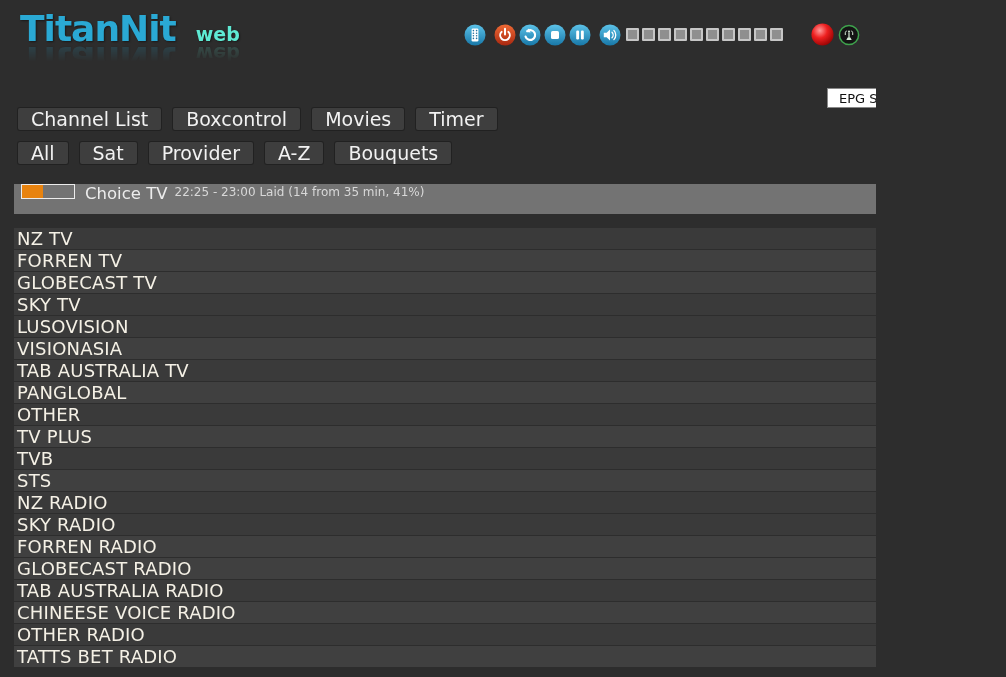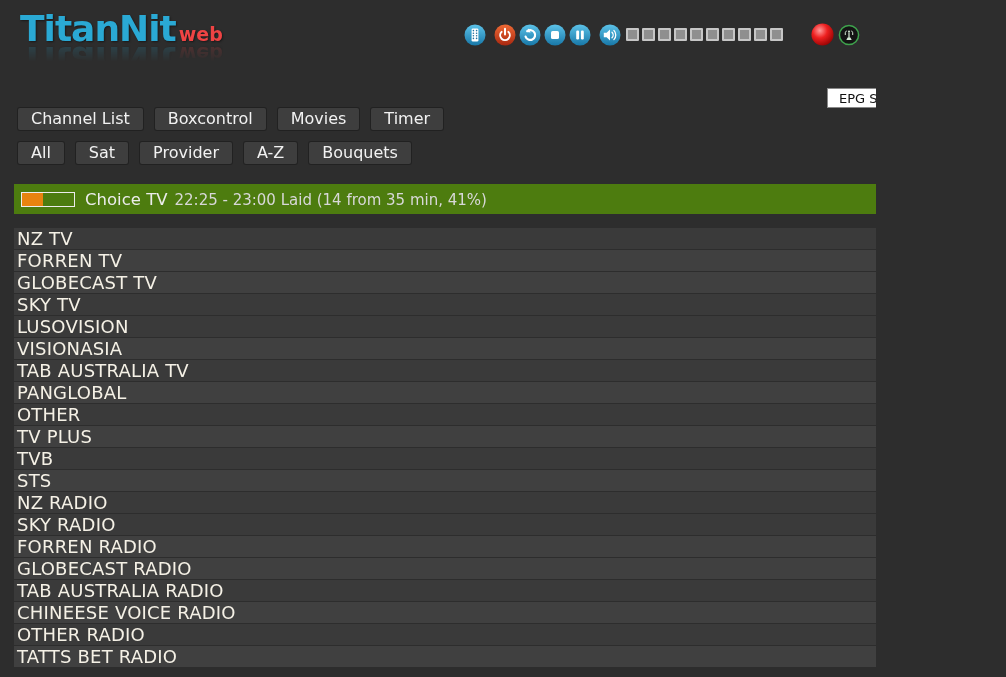--- a/index.html
+++ b/index.html
@@ -3,48 +3,48 @@
 <meta charset="utf-8">
 <style>
   html,body{margin:0;padding:0;background:#2d2d2d;}
   body{font-family:"DejaVu Sans","Liberation Sans",sans-serif;}
   #stage{position:relative;width:876px;height:677px;background:#2d2d2d;overflow:hidden;}
 
   
   .logo{position:absolute;left:20px;top:8px;}
   .logo-line{display:flex;align-items:baseline;white-space:nowrap;}
   .logo-main{font-size:36px;font-weight:bold;color:#2aa9d4;letter-spacing:-1px;text-shadow:1px 1px 2px rgba(0,0,0,.45);}
-  .logo-sub{font-size:19px;font-weight:bold;color:#ef4444;margin-left:3px;text-shadow:1px 1px 2px rgba(0,0,0,.45);}
+  .logo-sub{font-size:19px;font-weight:bold;color:#5eead4;margin-left:20px;text-shadow:1px 1px 2px rgba(0,0,0,.45);}
   .logo-reflect{transform:scaleY(-1);opacity:.28;margin-top:-10px;
     -webkit-mask-image:linear-gradient(to top,rgba(0,0,0,.9) 0%,transparent 55%);
     mask-image:linear-gradient(to top,rgba(0,0,0,.9) 0%,transparent 55%);}
 
   
   .topbar{position:absolute;top:22px;right:16px;display:flex;align-items:center;}
   .cicon{width:22px;height:22px;display:block;} .sp3{margin-left:3px;} .sp8{margin-left:8px;} .sp24{margin-left:24px;}
   .vol{display:flex;align-items:center;margin-left:5px;}
   .vol-seg{width:9px;height:9px;border:2px solid #c6c6c6;background:#8f8f8f;border-radius:1px;box-sizing:content-box;margin-right:3px;}
   .rec{width:25px;height:25px;}
   
   .epg-search{position:absolute;left:827px;top:88px;width:153px;height:20px;background:#ffffff;border:1px solid #888;
     font-family:"DejaVu Sans","Liberation Sans",sans-serif;font-size:13px;color:#111;padding:0 11px;box-sizing:border-box;}
 
   
   .btn-row{position:absolute;left:18px;display:flex;gap:12px;}
   #nav-row{top:108px;}
   #filter-row{top:142px;}
-  .ui-btn{background:#3e3e3e;color:#f2f2f2;font-size:16px;height:22px;line-height:22px;padding:0 13px;border-radius:2px;
+  .ui-btn{background:#3e3e3e;color:#f2f2f2;font-size:19px;height:22px;line-height:22px;padding:0 13px;border-radius:2px;
     cursor:pointer;white-space:nowrap;box-shadow:0 0 0 1px rgba(0,0,0,.25);}
 
   
-  .nowbar{position:absolute;left:14px;top:184px;width:970px;height:30px;background:#4d7c0f;display:flex;align-items:center;}
+  .nowbar{position:absolute;left:14px;top:184px;width:970px;height:30px;background:#737373;display:flex;align-items:flex-start;}
   .pbar{width:52px;height:13px;border:1px solid #ececec;margin-left:7px;background:transparent;}
   .pbar-fill{height:100%;background:#e8830f;}
   .now-channel{color:#ececec;font-size:16.5px;margin-left:10px;white-space:nowrap;}
-  .now-details{color:#d8d8d8;font-size:15px;margin-left:7px;white-space:nowrap;position:relative;top:1px;}
+  .now-details{color:#d8d8d8;font-size:12px;margin-left:7px;white-space:nowrap;position:relative;top:1px;}
   .now-icons{margin-left:auto;display:flex;align-items:center;gap:3px;padding-right:4px;}
   .nicon{width:20px;height:20px;display:block;}
 
   
   .list{position:absolute;left:14px;top:228px;}
   .row{display:flex;height:21px;margin-bottom:1px;}
   .row-name{width:902px;font-size:18px;line-height:21px;color:#f5f1e6;padding-left:3px;letter-spacing:.2px;
     box-sizing:border-box;cursor:pointer;white-space:nowrap;overflow:hidden;}
   .row-icons{width:46px;margin-left:4px;display:flex;align-items:center;justify-content:center;gap:3px;}
   .row.odd  .row-name,.row.odd  .row-icons{background:#3a3a3a;}

